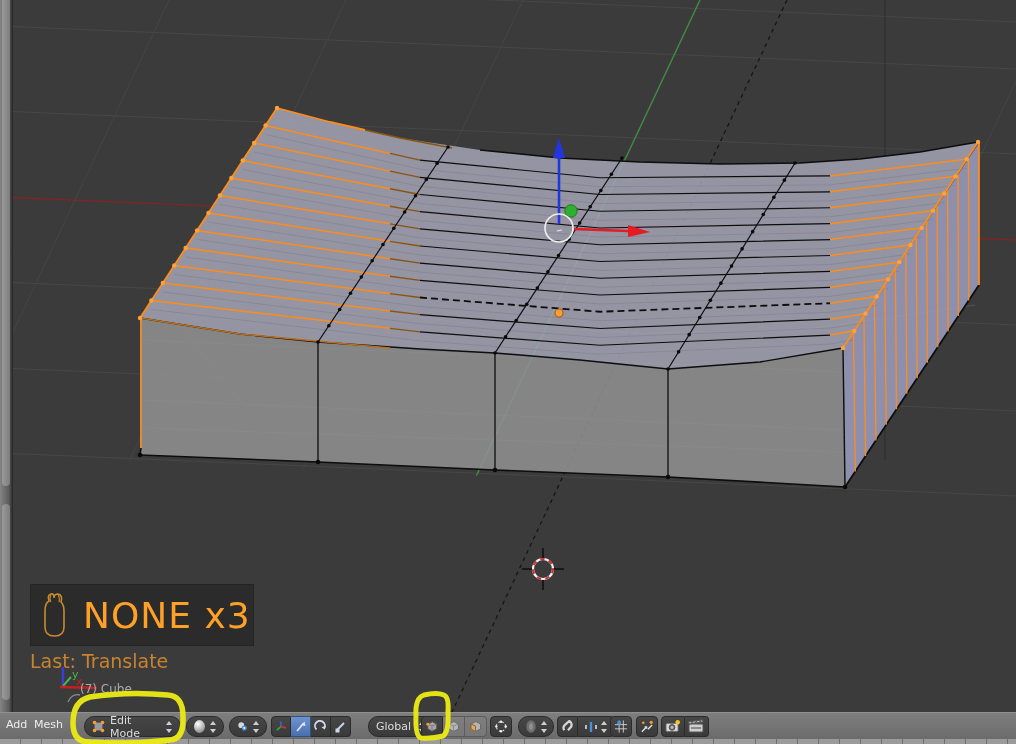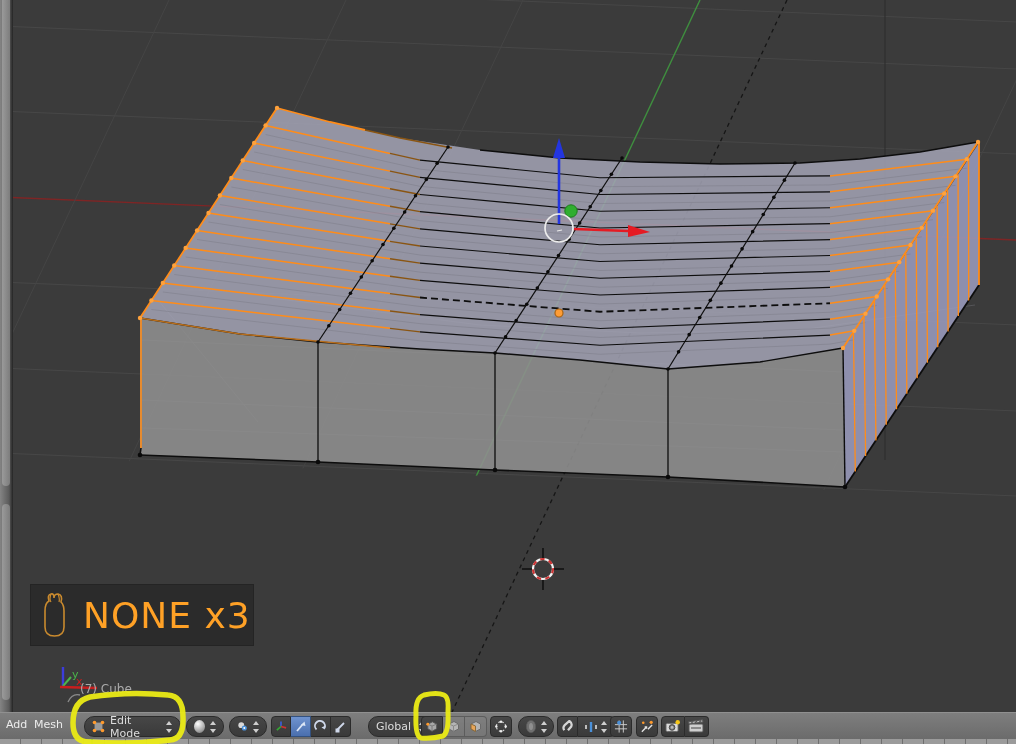--- a/index.html
+++ b/index.html
@@ -270,20 +270,21 @@
     <div class="thumb" style="top:504px;height:196px;"></div>
   </div>
 
   <div id="noneBox">
     <svg width="30" height="48" viewBox="0 0 30 48">
       <path d="M6 20 Q6 12 10 10 Q8 4 12 3 Q15 2 15 7 Q15 3 19 3 Q24 4 22 11 Q25 14 25 20 L25 36 Q25 45 15.5 45 Q6 45 6 36 Z" fill="none" stroke="#c98a2e" stroke-width="1.6"></path>
       <path d="M12 3 Q10 8 12 11 M19 3 Q21 8 20 11" fill="none" stroke="#c98a2e" stroke-width="1.2"></path>
     </svg>
     <span id="noneText">NONE x3</span>
   </div>
+  <div id="lastOp">Last: Translate</div>
 
   <svg id="axisGizmo" width="80" height="44" viewBox="0 0 80 44">
     <line x1="23" y1="26" x2="23" y2="7" stroke="#3c3cdc" stroke-width="2.4"></line>
     <line x1="23" y1="26" x2="31" y2="17" stroke="#4bb54b" stroke-width="2"></line>
     <line x1="20" y1="27" x2="57" y2="28" stroke="#c81e1e" stroke-width="2.6"></line>
     <text x="32" y="18" fill="#4bb54b" font-size="11">y</text>
     <text x="36" y="25" fill="#c81e1e" font-size="11">x</text>
     <path d="M28 42 Q32 33 40 35" fill="none" stroke="#8a8a8a" stroke-width="1.4"></path>
   </svg>
   <div id="objInfo">(7) Cube</div>

